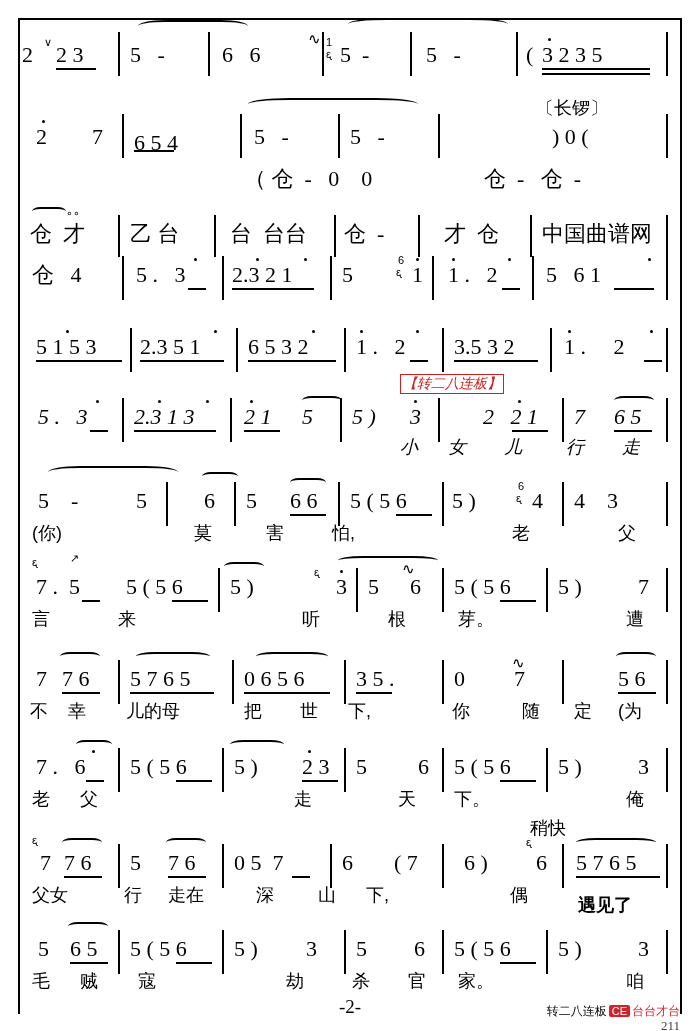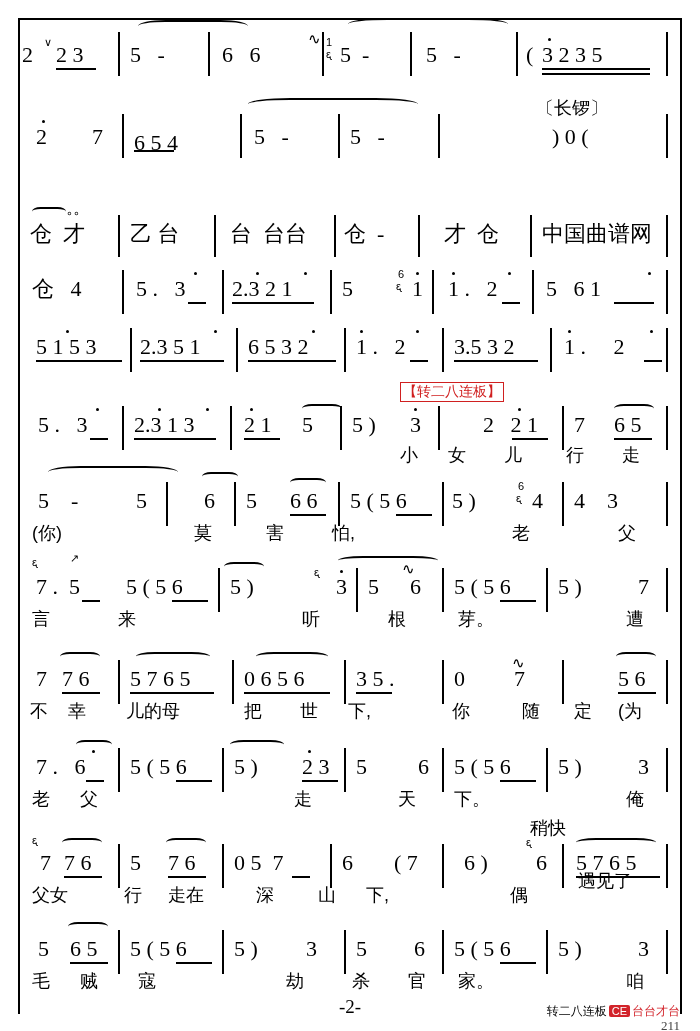--- a/index.html
+++ b/index.html
@@ -96,40 +96,44 @@
     <div class="nt big" style="left:236px;top:30px;">5&nbsp;&nbsp;&nbsp;-</div>
 
     <div class="bar" style="left:320px;top:18px;height:44px;"></div>
     <div class="nt big" style="left:332px;top:30px;">5&nbsp;&nbsp;&nbsp;-</div>
 
     <div class="bar" style="left:420px;top:18px;height:44px;"></div>
     <div class="nt big" style="left:534px;top:30px;">)&nbsp;0&nbsp;(</div>
     <div class="bar" style="left:648px;top:18px;height:44px;"></div>
   </div>
 
+  <div class="system" style="top:160px;height:44px;">
+    <div class="nt big" style="left:226px;top:8px;">（ 仓&nbsp;&nbsp;-&nbsp;&nbsp;&nbsp;0&nbsp;&nbsp;&nbsp;&nbsp;0</div>
+    <div class="nt big" style="left:466px;top:8px;">仓&nbsp;&nbsp;-&nbsp;&nbsp;&nbsp;仓&nbsp;&nbsp;-</div>
+  </div>
 
   <div class="system" style="top:205px;height:56px;">
     <div class="slur sm" style="left:14px;top:2px;width:34px;"></div>
     <div class="tiny" style="left:48px;top:2px;">∘∘</div>
 
     <div class="nt big" style="left:12px;top:18px;">仓&nbsp;&nbsp;才</div>
     <div class="bar" style="left:100px;top:10px;height:42px;"></div>
     <div class="nt big" style="left:112px;top:18px;">乙&nbsp;台</div>
     <div class="bar" style="left:196px;top:10px;height:42px;"></div>
     <div class="nt big" style="left:212px;top:18px;">台&nbsp;&nbsp;台台</div>
     <div class="bar" style="left:316px;top:10px;height:42px;"></div>
     <div class="nt big" style="left:326px;top:18px;">仓&nbsp;&nbsp;-</div>
     <div class="bar" style="left:400px;top:10px;height:42px;"></div>
     <div class="nt big" style="left:426px;top:18px;">才&nbsp;&nbsp;仓</div>
     <div class="bar" style="left:512px;top:10px;height:42px;"></div>
     <div class="nt big" style="left:524px;top:18px;">中国曲谱网</div>
     <div class="bar" style="left:648px;top:10px;height:42px;"></div>
   </div>
 
-  <div class="system" style="top:262px;height:58px;">
+  <div class="system" style="top:248px;height:58px;">
     <div class="nt big" style="left:14px;top:16px;">仓&nbsp;&nbsp;&nbsp;4</div>
     <div class="bar" style="left:104px;top:8px;height:44px;"></div>
     <div class="nt big" style="left:118px;top:16px;">5&nbsp;.&nbsp;&nbsp;&nbsp;3</div>
     <div class="dot" style="left:176px;top:10px;"></div>
     <div class="u1" style="left:170px;top:40px;width:18px;"></div>
 
     <div class="bar" style="left:204px;top:8px;height:44px;"></div>
     <div class="nt big" style="left:214px;top:16px;">2.3&nbsp;2&nbsp;1</div>
     <div class="dot" style="left:238px;top:10px;"></div>
     <div class="dot" style="left:286px;top:10px;"></div>
@@ -181,21 +185,21 @@
     <div class="u1" style="left:436px;top:38px;width:84px;"></div>
 
     <div class="bar" style="left:532px;top:6px;height:44px;"></div>
     <div class="nt big" style="left:546px;top:14px;">1&nbsp;.&nbsp;&nbsp;&nbsp;&nbsp;&nbsp;2</div>
     <div class="dot" style="left:550px;top:8px;"></div>
     <div class="dot" style="left:632px;top:8px;"></div>
     <div class="u1" style="left:626px;top:38px;width:18px;"></div>
     <div class="bar" style="left:648px;top:6px;height:44px;"></div>
   </div>
 
-  <div class="system" style="top:382px;height:84px;">
+  <div class="system" style="top:374px;height:84px;font-style:italic;">
     <div class="annbox" style="left:382px;top:0px;">【转二八连板】</div>
 
     <div class="nt big" style="left:20px;top:32px;">5&nbsp;.&nbsp;&nbsp;&nbsp;3</div>
     <div class="dot" style="left:78px;top:26px;"></div>
     <div class="u1" style="left:72px;top:56px;width:18px;"></div>
 
     <div class="bar" style="left:104px;top:24px;height:44px;"></div>
     <div class="nt big" style="left:116px;top:32px;">2.3&nbsp;1&nbsp;3</div>
     <div class="dot" style="left:140px;top:26px;"></div>
     <div class="dot" style="left:188px;top:26px;"></div>
@@ -407,21 +411,21 @@
     <div class="u1" style="left:558px;top:60px;width:84px;"></div>
     <div class="bar" style="left:648px;top:28px;height:44px;"></div>
 
     <div class="lyr" style="left:14px;top:70px;">父女</div>
     <div class="lyr" style="left:106px;top:70px;">行</div>
     <div class="lyr" style="left:150px;top:70px;">走在</div>
     <div class="lyr" style="left:238px;top:70px;">深</div>
     <div class="lyr" style="left:300px;top:70px;">山</div>
     <div class="lyr" style="left:348px;top:70px;">下,</div>
     <div class="lyr" style="left:492px;top:70px;">偶</div>
-    <div class="lyr" style="left:560px;top:56px;">遇见了</div>
+    <div class="lyr" style="left:560px;top:80px;font-weight:bold;">遇见了</div>
   </div>
 
   <div class="system" style="top:908px;height:86px;">
     <div class="slur sm" style="left:50px;top:14px;width:40px;"></div>
 
     <div class="nt big" style="left:20px;top:30px;">5</div>
     <div class="nt big" style="left:52px;top:30px;">6&nbsp;5</div>
     <div class="u1" style="left:52px;top:54px;width:38px;"></div>
     <div class="bar" style="left:100px;top:22px;height:44px;"></div>
     <div class="nt big" style="left:112px;top:30px;">5&nbsp;(&nbsp;5&nbsp;6</div>

